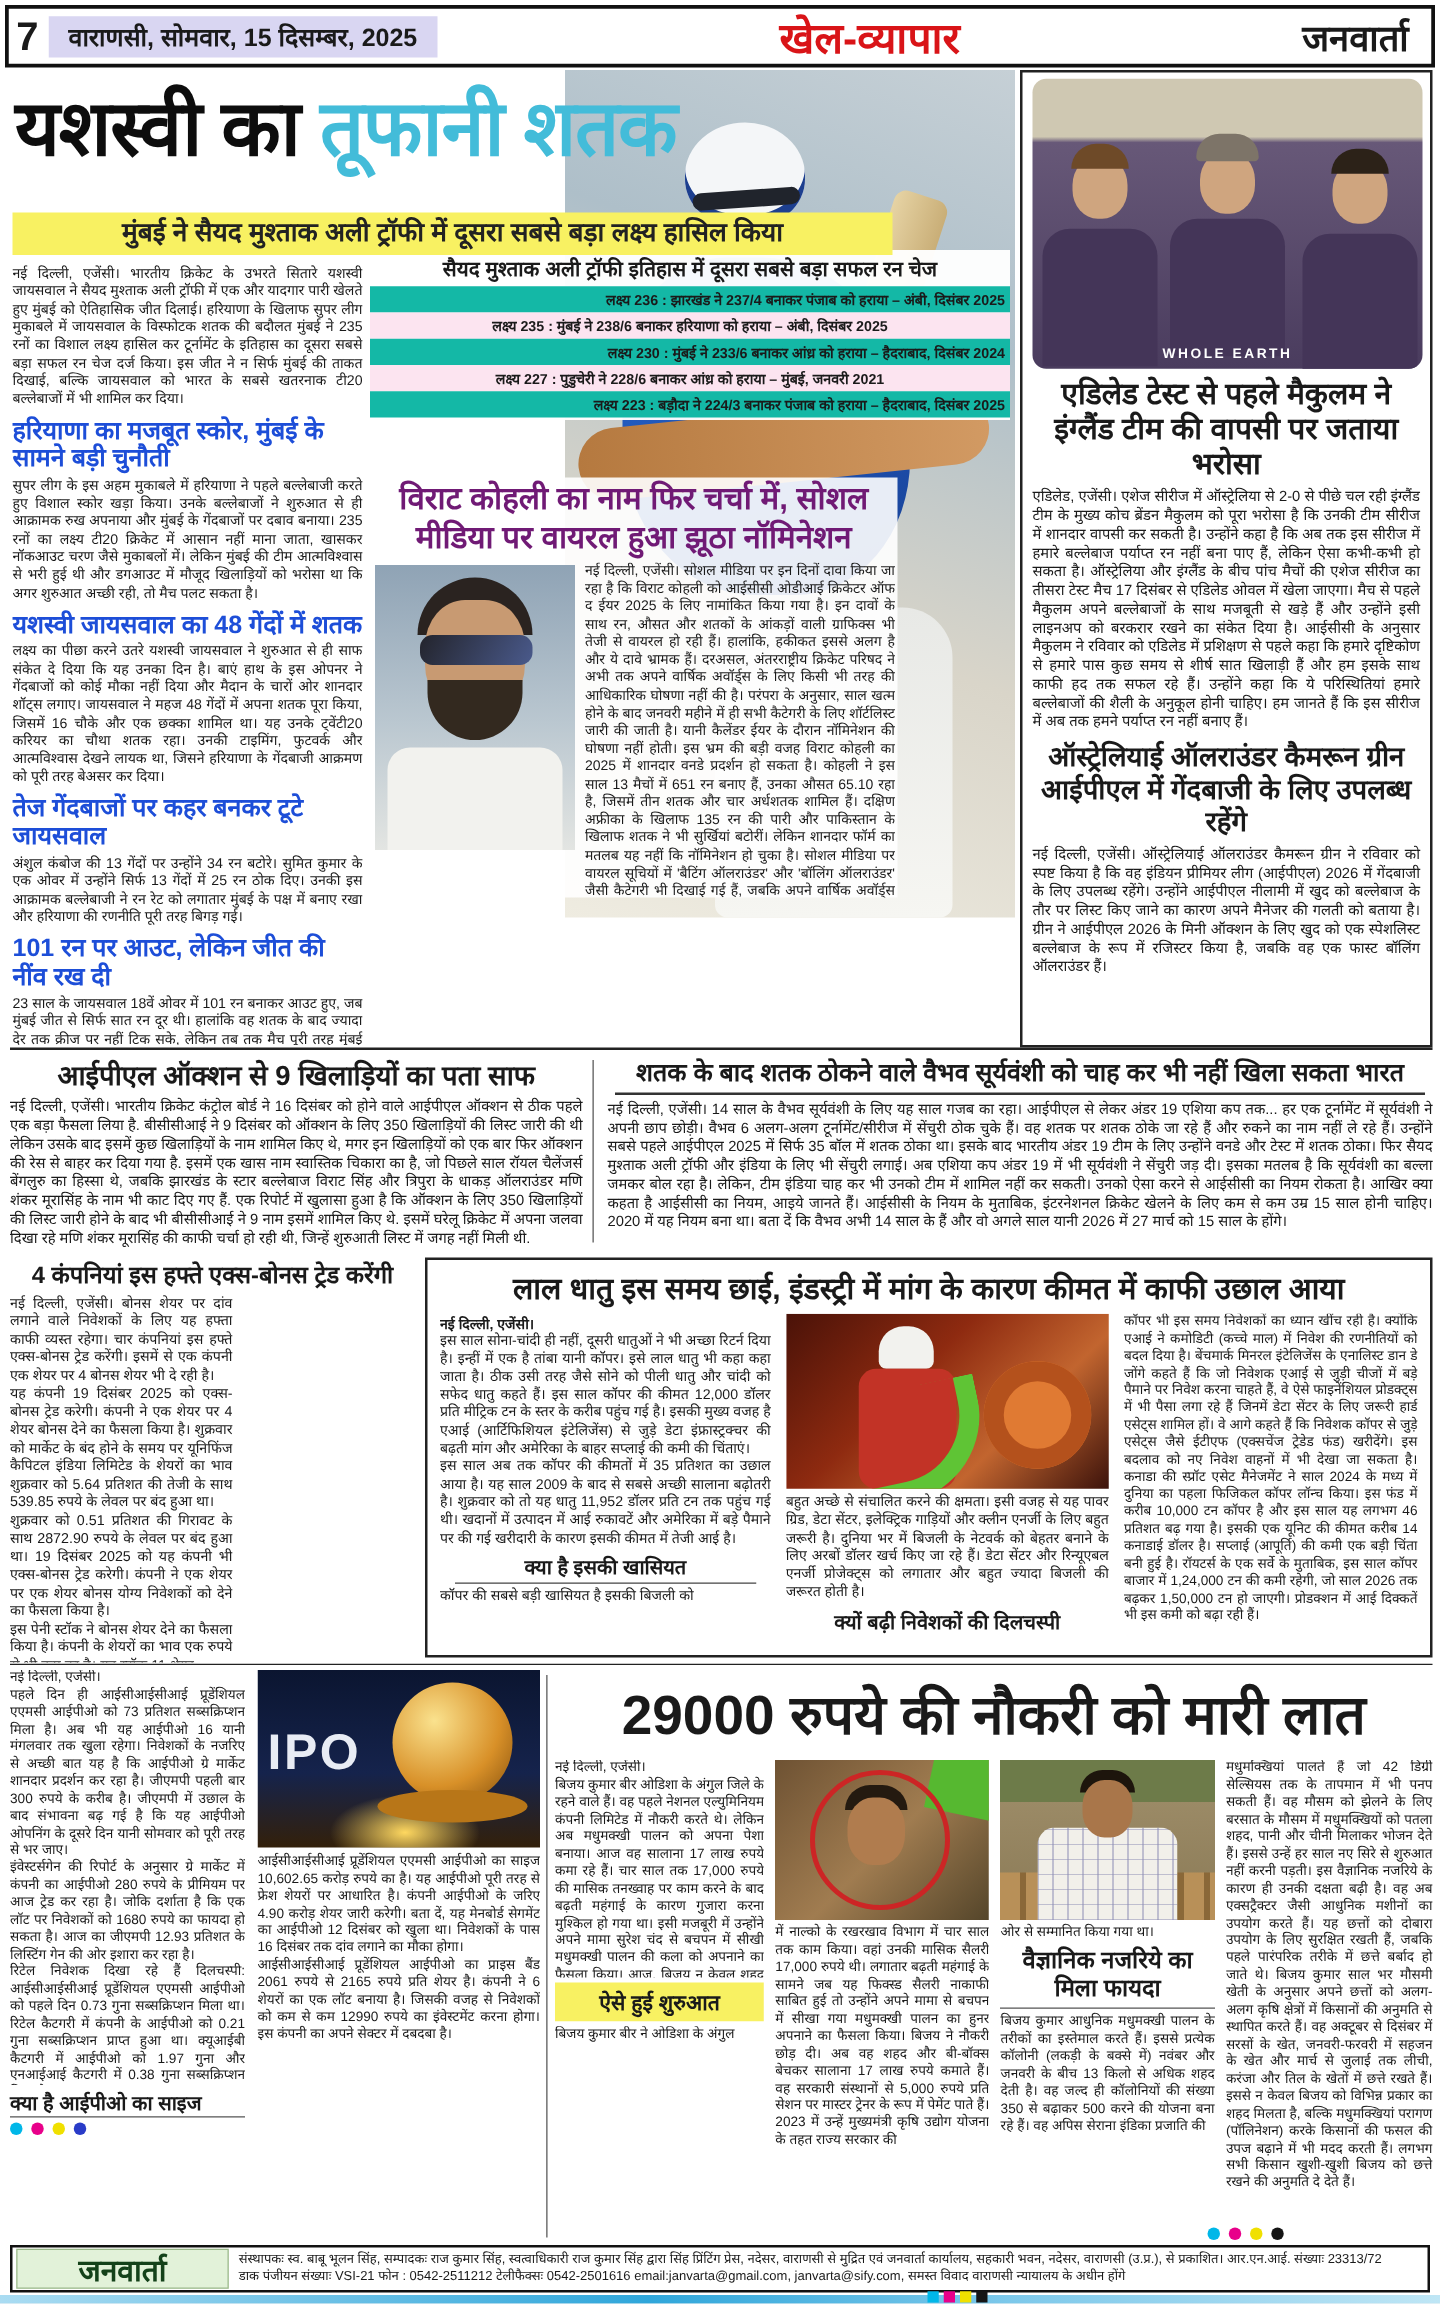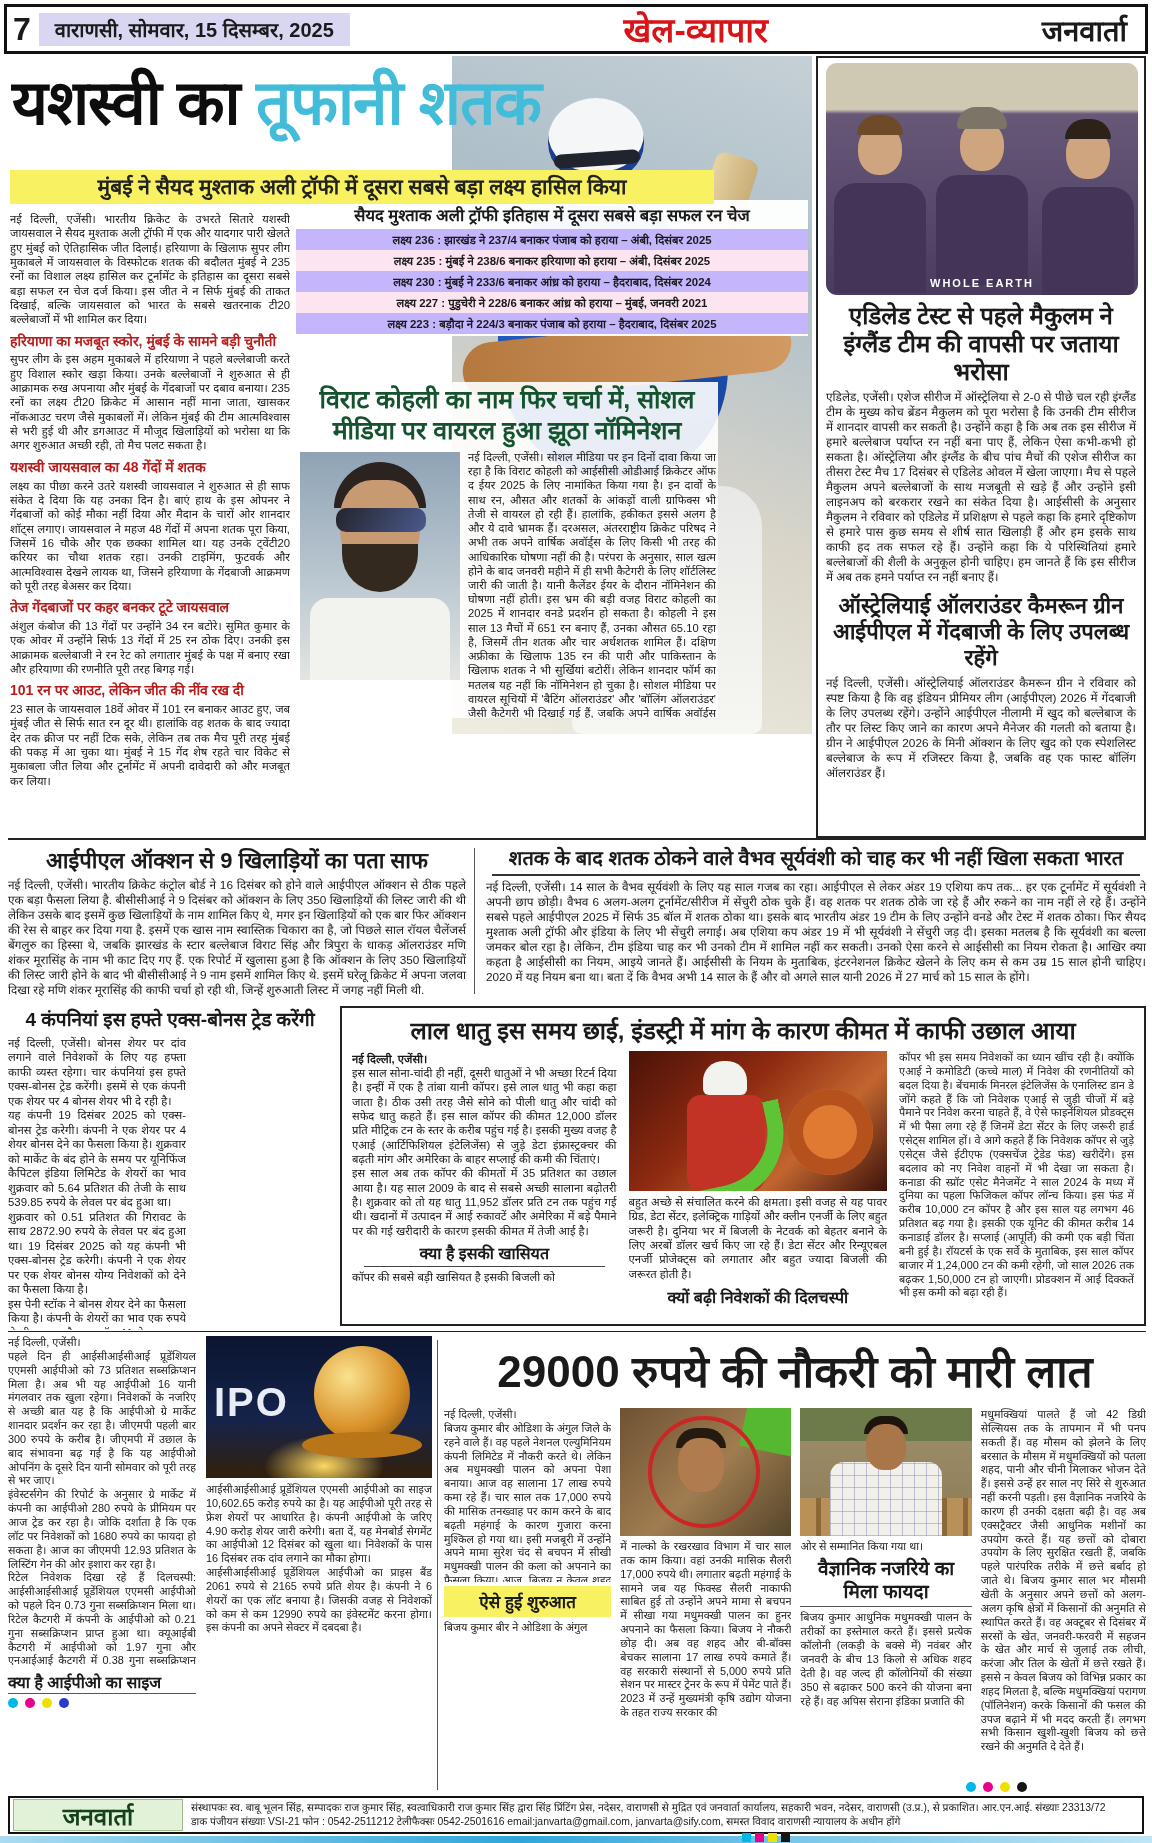--- a/index.html
+++ b/index.html
@@ -30,32 +30,32 @@
 
   
   .lead-headline{left:12px;top:58px;width:820px;z-index:4;font-size:62px;font-weight:800;
      letter-spacing:-1px;white-space:nowrap;color:#0d0d0d;}
   .lead-headline .accent{color:#43bcd9;}
   .kicker{left:10px;top:170px;width:704px;height:34px;z-index:4;background:#f8f162;
      font-size:21px;font-weight:800;text-align:center;line-height:34px;color:#222;}
 
   
   .leadcol{left:10px;top:212px;width:280px;height:624px;z-index:4;font-size:11.3px;background:rgba(255,255,255,.0);}
-  .leadcol h3{margin:7px 0 3px 0;font-size:14px;line-height:1.12;color:#b91c1c;}
+  .leadcol h3{margin:7px 0 3px 0;font-size:20px;line-height:1.12;color:#1d4ed8;}
   .leadcol p{margin:0 0 2px 0;}
 
   
   .chasebox{left:296px;top:200px;width:512px;z-index:3;background:rgba(255,255,255,.96);padding:2px 0;}
   .chasebox .cb-title{font-size:16.5px;font-weight:800;text-align:center;margin:1px 0 3px 0;}
   .cb-row{font-size:11.4px;font-weight:700;text-align:center;padding:3px 4px;}
-  .cb-green{background:#c4b5fd;} .cb-pink{background:#fce4f0;}
+  .cb-green{background:#14b8a6;text-align:right;} .cb-pink{background:#fce4f0;}
 
   
   .kohli{left:296px;top:382px;width:418px;height:332px;z-index:4;background:rgba(255,255,255,.9);padding:2px 2px;}
-  .kohli-head{color:#14532d;font-size:25px;line-height:1.22;font-weight:800;text-align:center;margin:0 0 5px 0;}
+  .kohli-head{color:#701a75;font-size:25px;line-height:1.22;font-weight:800;text-align:center;margin:0 0 5px 0;}
   .kohli-photo{float:left;width:160px;height:228px;margin:2px 8px 2px 2px;position:relative;
      background:linear-gradient(180deg,#8fa3b5,#bac7d0 55%,#e3e5e2);}
   .k-hair{position:absolute;left:34px;top:10px;width:92px;height:46px;background:#2a2320;border-radius:46px 46px 0 0;}
   .k-face{position:absolute;left:40px;top:28px;width:80px;height:92px;background:#c89a72;border-radius:40% 40% 44% 44%;}
   .k-glasses{position:absolute;left:36px;top:56px;width:90px;height:24px;background:linear-gradient(120deg,#23242c,#4a5a8c);border-radius:10px;}
   .k-beard{position:absolute;left:42px;top:92px;width:76px;height:48px;background:#33291f;border-radius:0 0 40px 40px;}
   .k-shirt{position:absolute;left:10px;top:146px;width:140px;height:82px;background:#f2f2ee;border-radius:18px 18px 0 0;}
   .kohli-body{font-size:11.2px;height:288px;}
 
   

